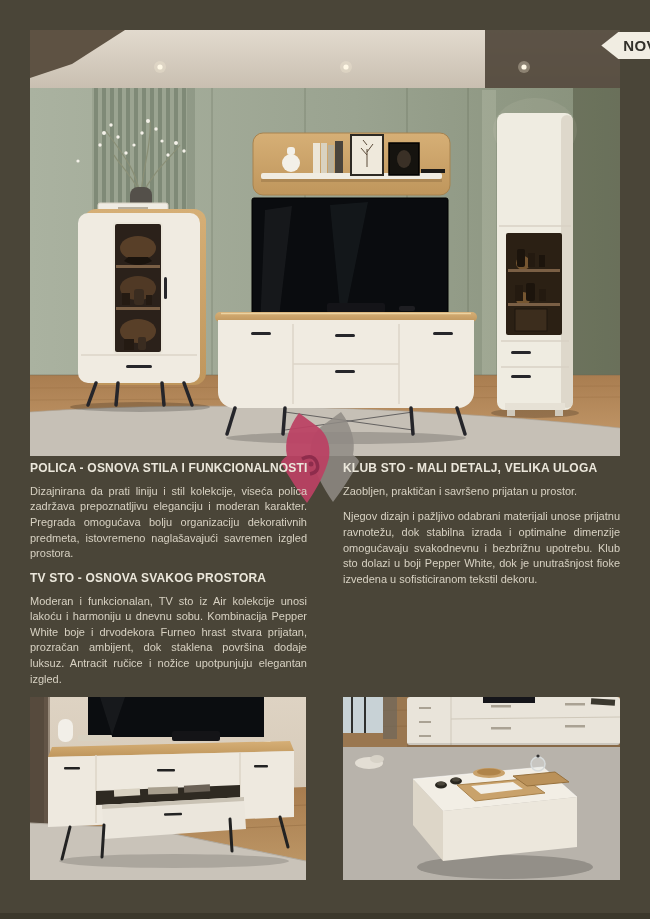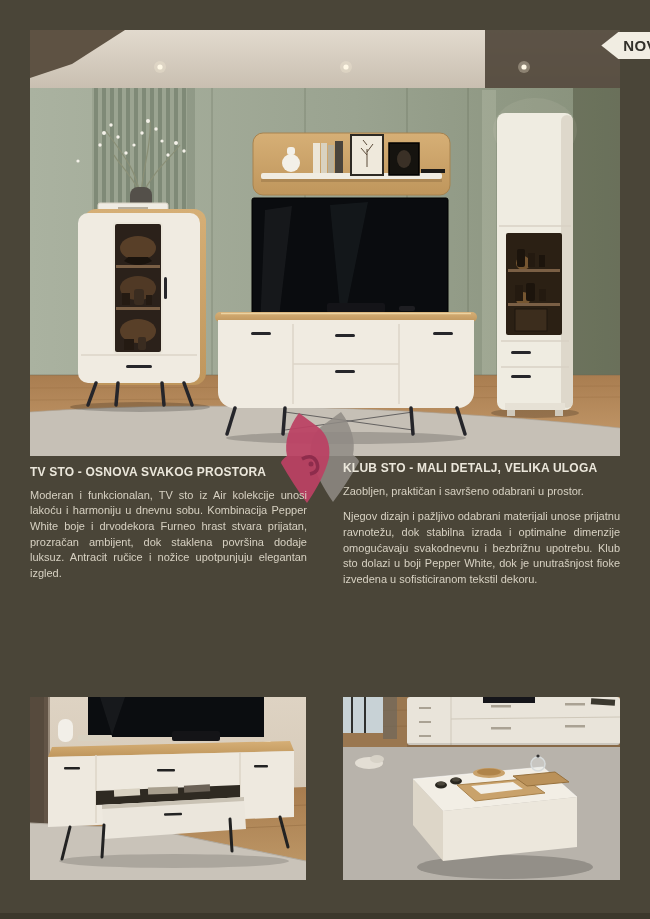--- a/index.html
+++ b/index.html
@@ -231,27 +231,29 @@
   <div class="logo">
     <svg width="84" height="94" viewBox="0 0 84 94">
       <path transform="translate(84,-1) scale(-1,1)" d="M21,1 C11,14 6,30 9,44 C5,47 3,49 3,51 C11,65 20,79 29,91 C38,78 47,62 51,46 C53,32 48,21 40,15 C33,10 27,5 21,1 Z" fill="#8f8b85" opacity=".85"></path>
       <path d="M21,1 C11,14 6,30 9,44 C5,47 3,49 3,51 C11,65 20,79 29,91 C38,78 47,62 51,46 C53,32 48,21 40,15 C33,10 27,5 21,1 Z" fill="#bb4163" opacity=".93"></path>
       <path d="M24,47 q11,-6 15,4 q3,9 -7,11" stroke="#8e2c4c" stroke-width="3.5" fill="none"></path>
       <circle cx="33" cy="52" r="2.5" fill="#8e2c4c"></circle>
     </svg>
   </div>
 
   <div class="col col-left">
+    <h3>POLICA - OSNOVA STILA I FUNKCIONALNOSTI</h3>
+    <p>Dizajnirana da prati liniju i stil kolekcije, viseća polica zadržava prepoznatljivu eleganciju i moderan karakter. Pregrada omogućava bolju organizaciju dekorativnih predmeta, istovremeno naglašavajući savremen izgled prostora.</p>
     <h3 class="second">TV STO - OSNOVA SVAKOG PROSTORA</h3>
     <p>Moderan i funkcionalan, TV sto iz Air kolekcije unosi lakoću i harmoniju u dnevnu sobu. Kombinacija Pepper White boje i drvodekora Furneo hrast stvara prijatan, prozračan ambijent, dok staklena površina dodaje luksuz. Antracit ručice i nožice upotpunjuju elegantan izgled.</p>
   </div>
 
   <div class="col col-right">
     <h3>KLUB STO - MALI DETALJ, VELIKA ULOGA</h3>
-    <p>Zaobljen, praktičan i savršeno odabrani u prostor.</p>
+    <p>Zaobljen, praktičan i savršeno prijatan u prostor.</p>
     <p>Njegov dizajn i pažljivo odabrani materijali unose prijatnu ravnotežu, dok stabilna izrada i optimalne dimenzije omogućavaju svakodnevnu i bezbrižnu upotrebu. Klub sto dolazi u boji Pepper White, dok je unutrašnjost fioke izvedena u sofisticiranom tekstil dekoru.</p>
   </div>
 
   <div class="photo photo-left">
     <svg width="276" height="183" viewBox="0 0 276 183">
       <defs>
         <linearGradient id="w2" x1="0" y1="0" x2="0" y2="1">
           <stop offset="0" stop-color="#ded3c3"></stop>
             <stop offset="1" stop-color="#cec1ae"></stop>
         </linearGradient>

